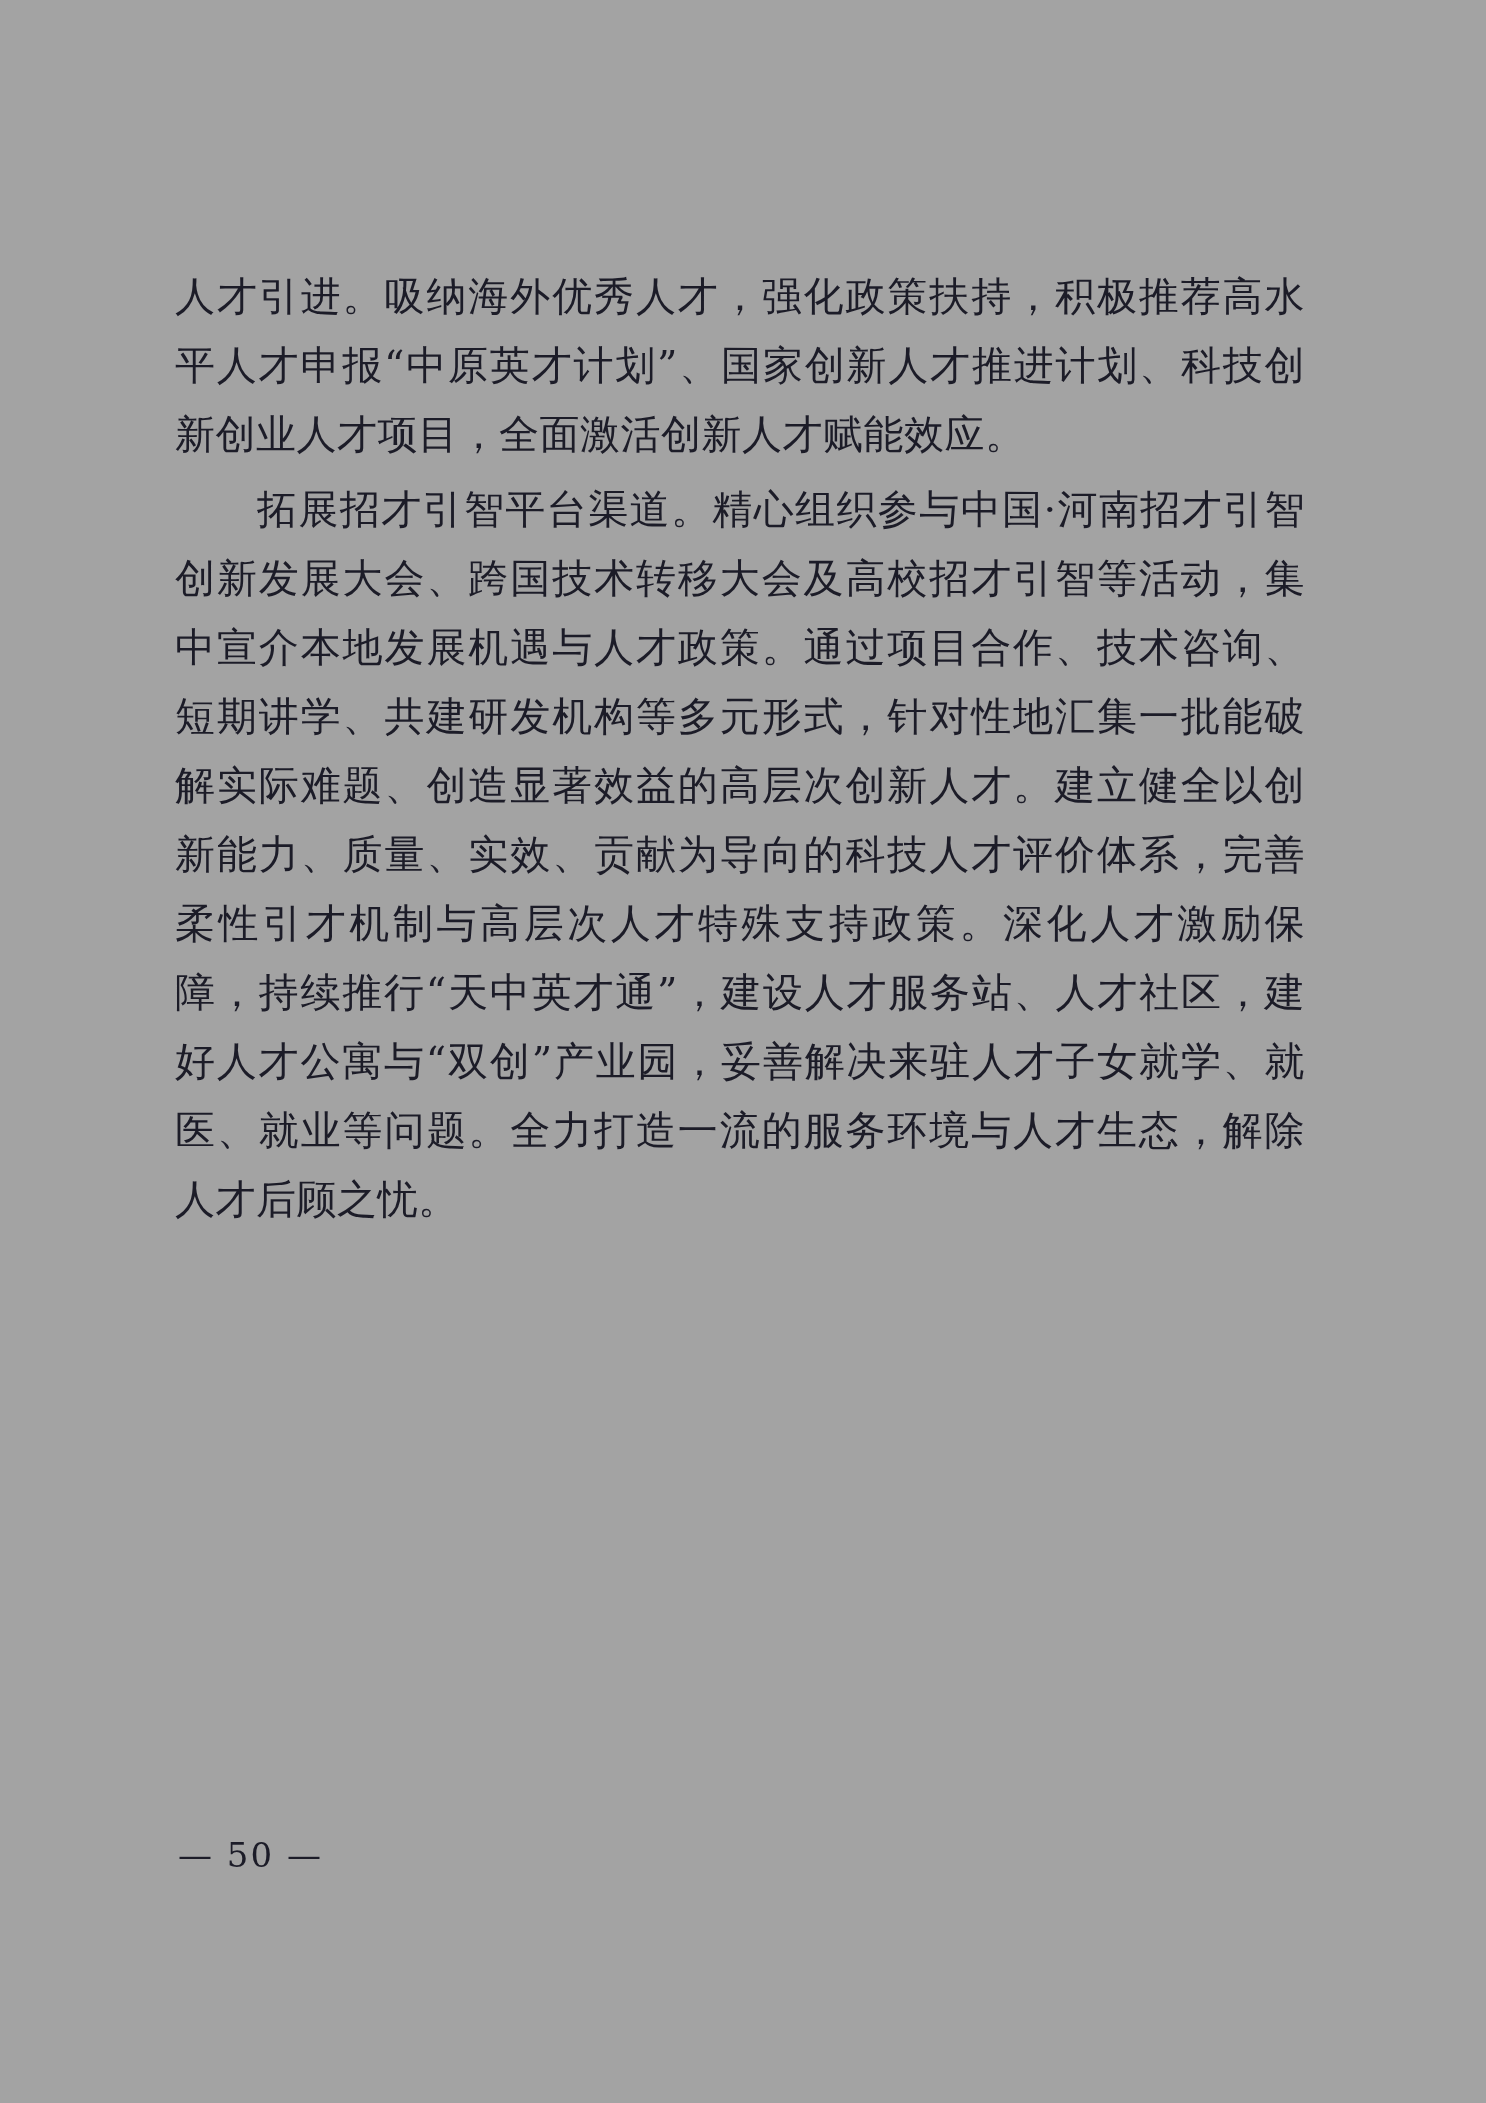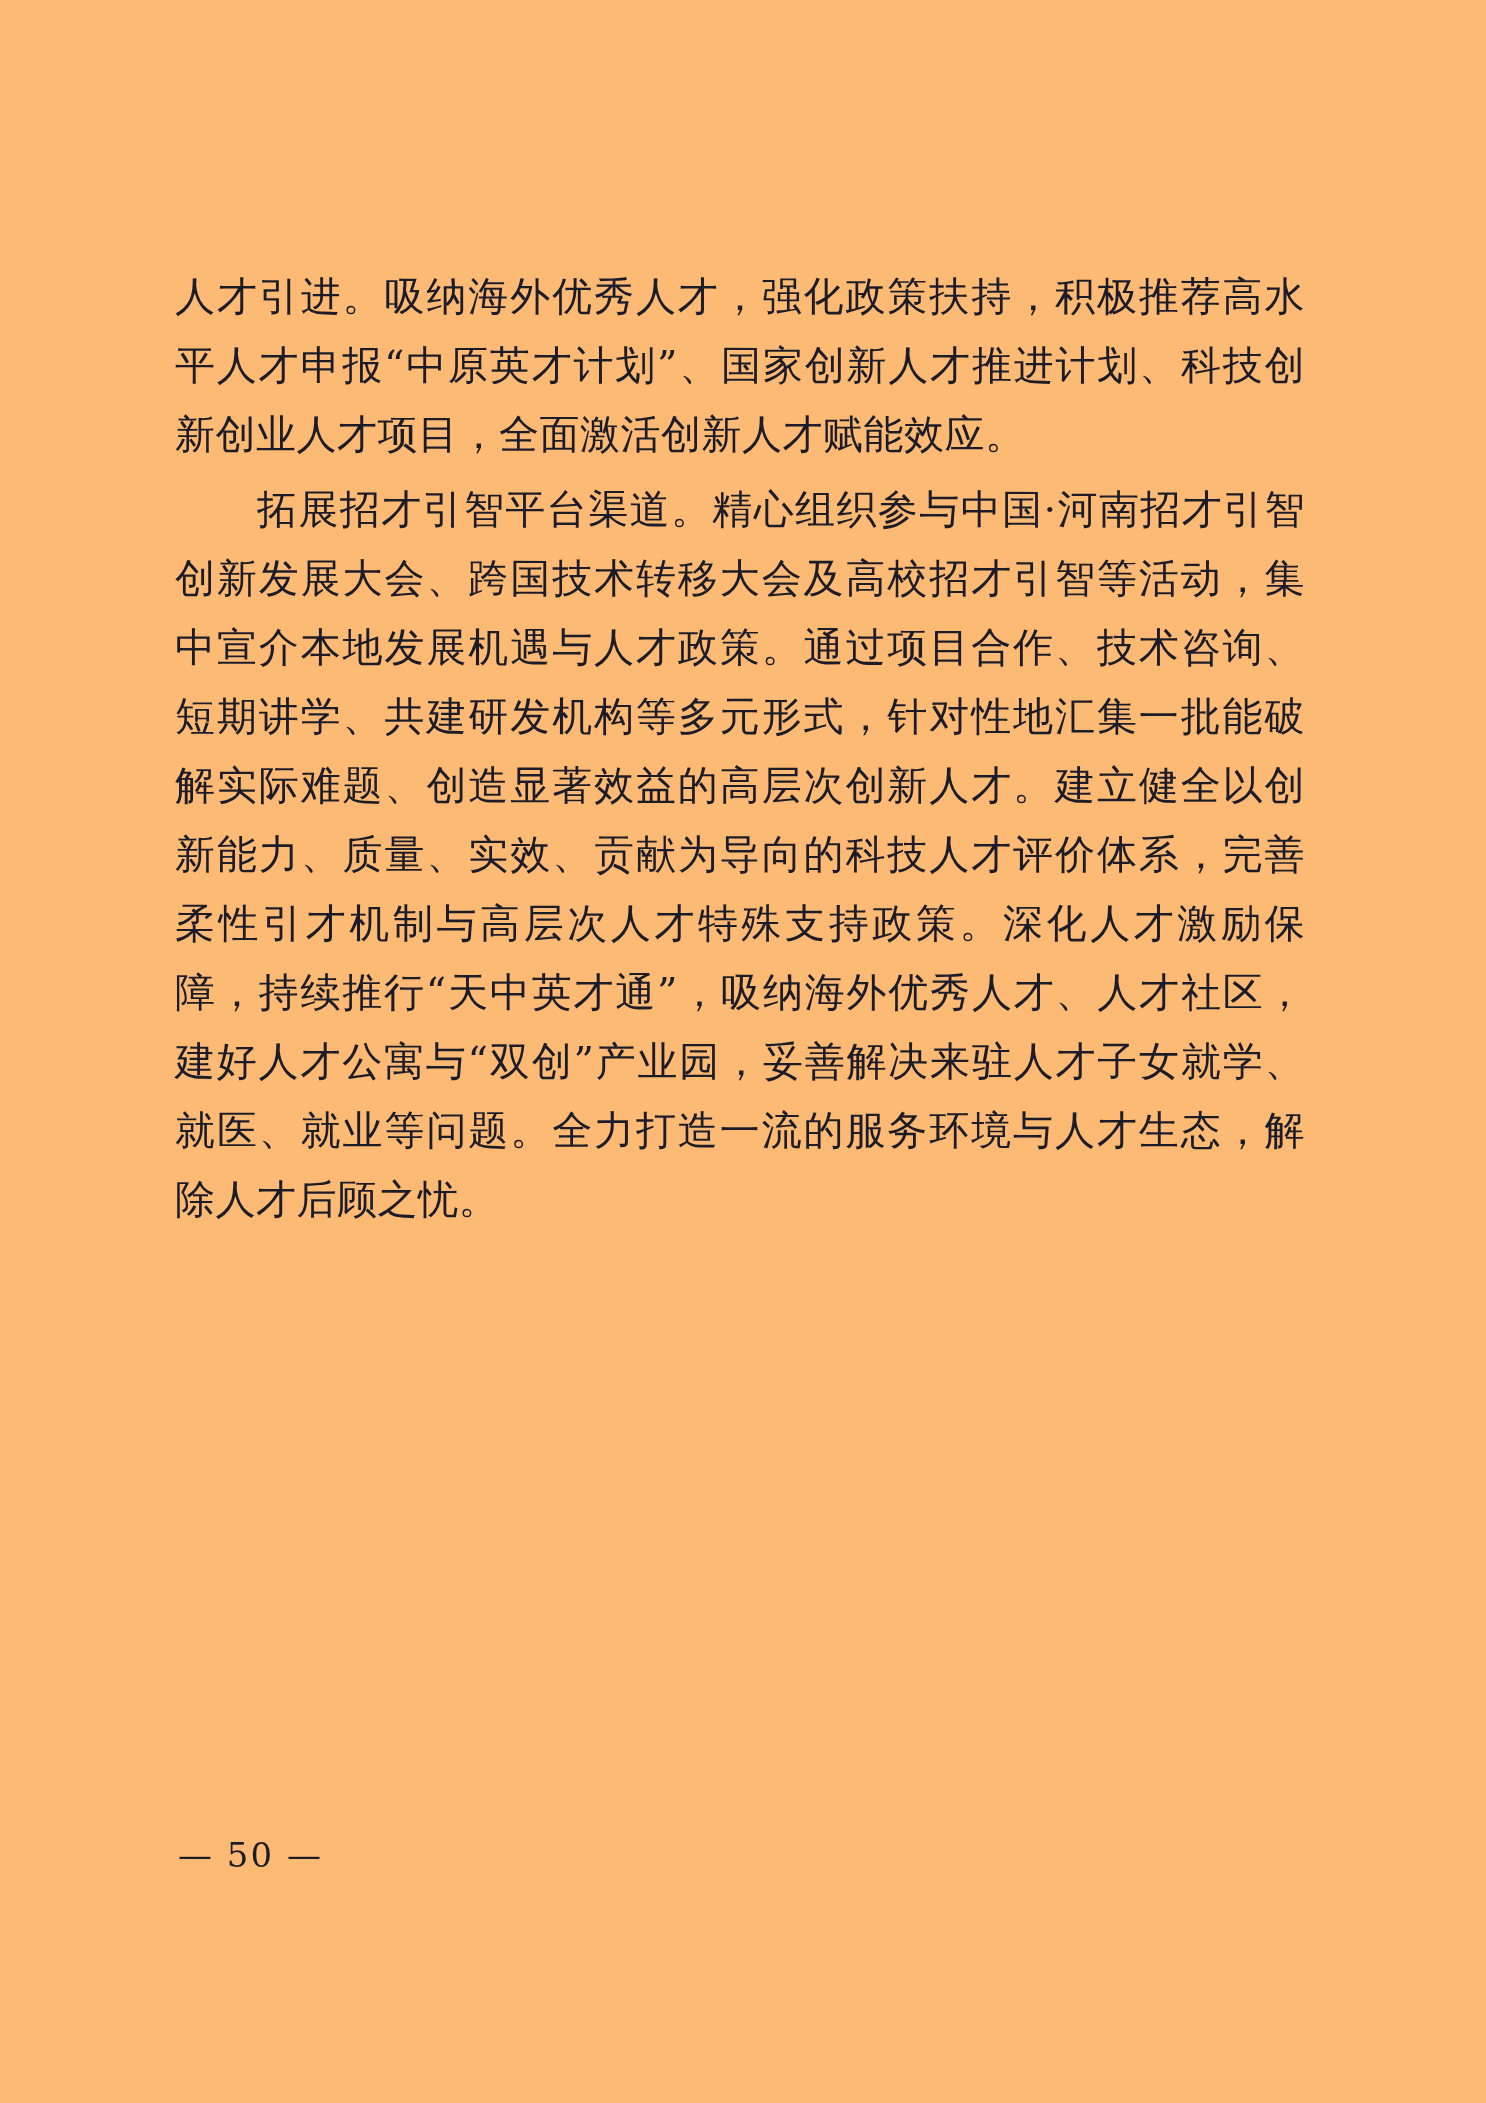--- a/index.html
+++ b/index.html
@@ -14,21 +14,21 @@
     font-family: "DejaVu Serif", "Liberation Serif", serif;
     color: #1a1a24;
     overflow: hidden;
   }
   .page {
     position: absolute;
     left: 0;
     top: 0;
     width: 1486px;
     height: 2103px;
-    background: #fdba74;
+    background: #a3a3a3;
   }
   .content {
     position: absolute;
     left: 175px;
     top: 262px;
     width: 1130px;
   }
   .para {
     margin: 0 0 6px 0;
     font-size: 40px;
@@ -59,20 +59,20 @@
     font-family: "DejaVu Serif", "Liberation Serif", serif;
   }
 </style>
 </head>
 <body>
 
 <div class="page">
 
   <div class="content">
     <p class="para">人才引进。吸纳海外优秀人才，强化政策扶持，积极推荐高水平人才申报“中原英才计划”、国家创新人才推进计划、科技创新创业人才项目，全面激活创新人才赋能效应。</p>
-    <p class="para indent">拓展招才引智平台渠道。精心组织参与中国·河南招才引智创新发展大会、跨国技术转移大会及高校招才引智等活动，集中宣介本地发展机遇与人才政策。通过项目合作、技术咨询、短期讲学、共建研发机构等多元形式，针对性地汇集一批能破解实际难题、创造显著效益的高层次创新人才。建立健全以创新能力、质量、实效、贡献为导向的科技人才评价体系，完善柔性引才机制与高层次人才特殊支持政策。深化人才激励保障，持续推行“天中英才通”，吸纳海外优秀人才、人才社区，建好人才公寓与“双创”产业园，妥善解决来驻人才子女就学、就医、就业等问题。全力打造一流的服务环境与人才生态，解除人才后顾之忧。</p>
+    <p class="para indent">拓展招才引智平台渠道。精心组织参与中国·河南招才引智创新发展大会、跨国技术转移大会及高校招才引智等活动，集中宣介本地发展机遇与人才政策。通过项目合作、技术咨询、短期讲学、共建研发机构等多元形式，针对性地汇集一批能破解实际难题、创造显著效益的高层次创新人才。建立健全以创新能力、质量、实效、贡献为导向的科技人才评价体系，完善柔性引才机制与高层次人才特殊支持政策。深化人才激励保障，持续推行“天中英才通”，建设人才服务站、人才社区，建好人才公寓与“双创”产业园，妥善解决来驻人才子女就学、就医、就业等问题。全力打造一流的服务环境与人才生态，解除人才后顾之忧。</p>
   </div>
 
   <div class="footer">
     <span class="page-number">— 50 —</span>
   </div>
 
 </div>
 
 </body></html>

